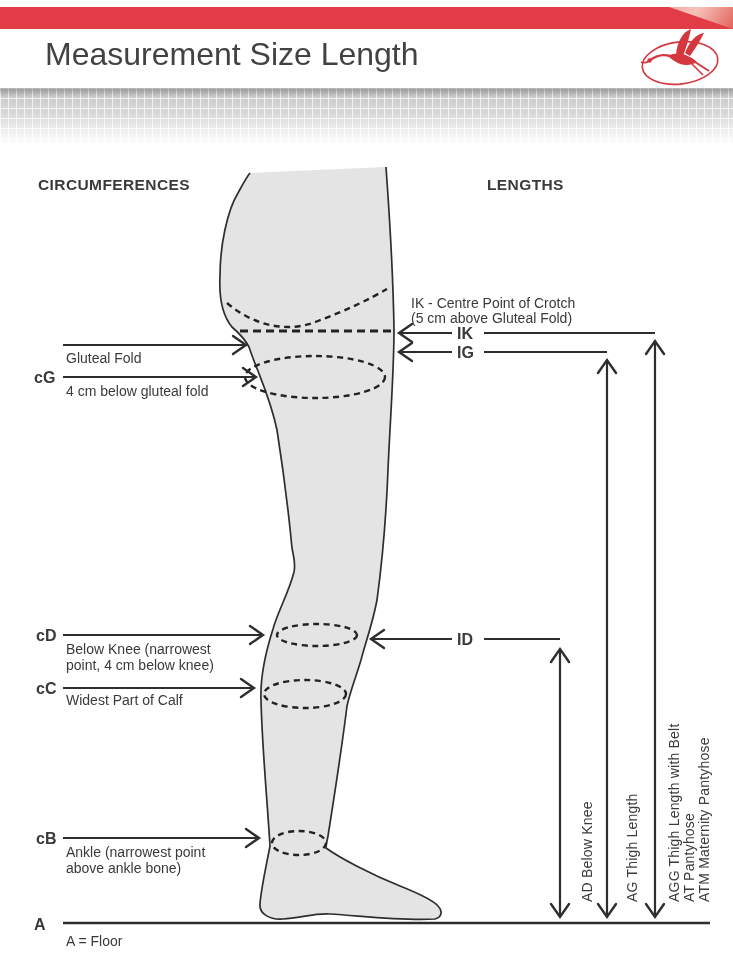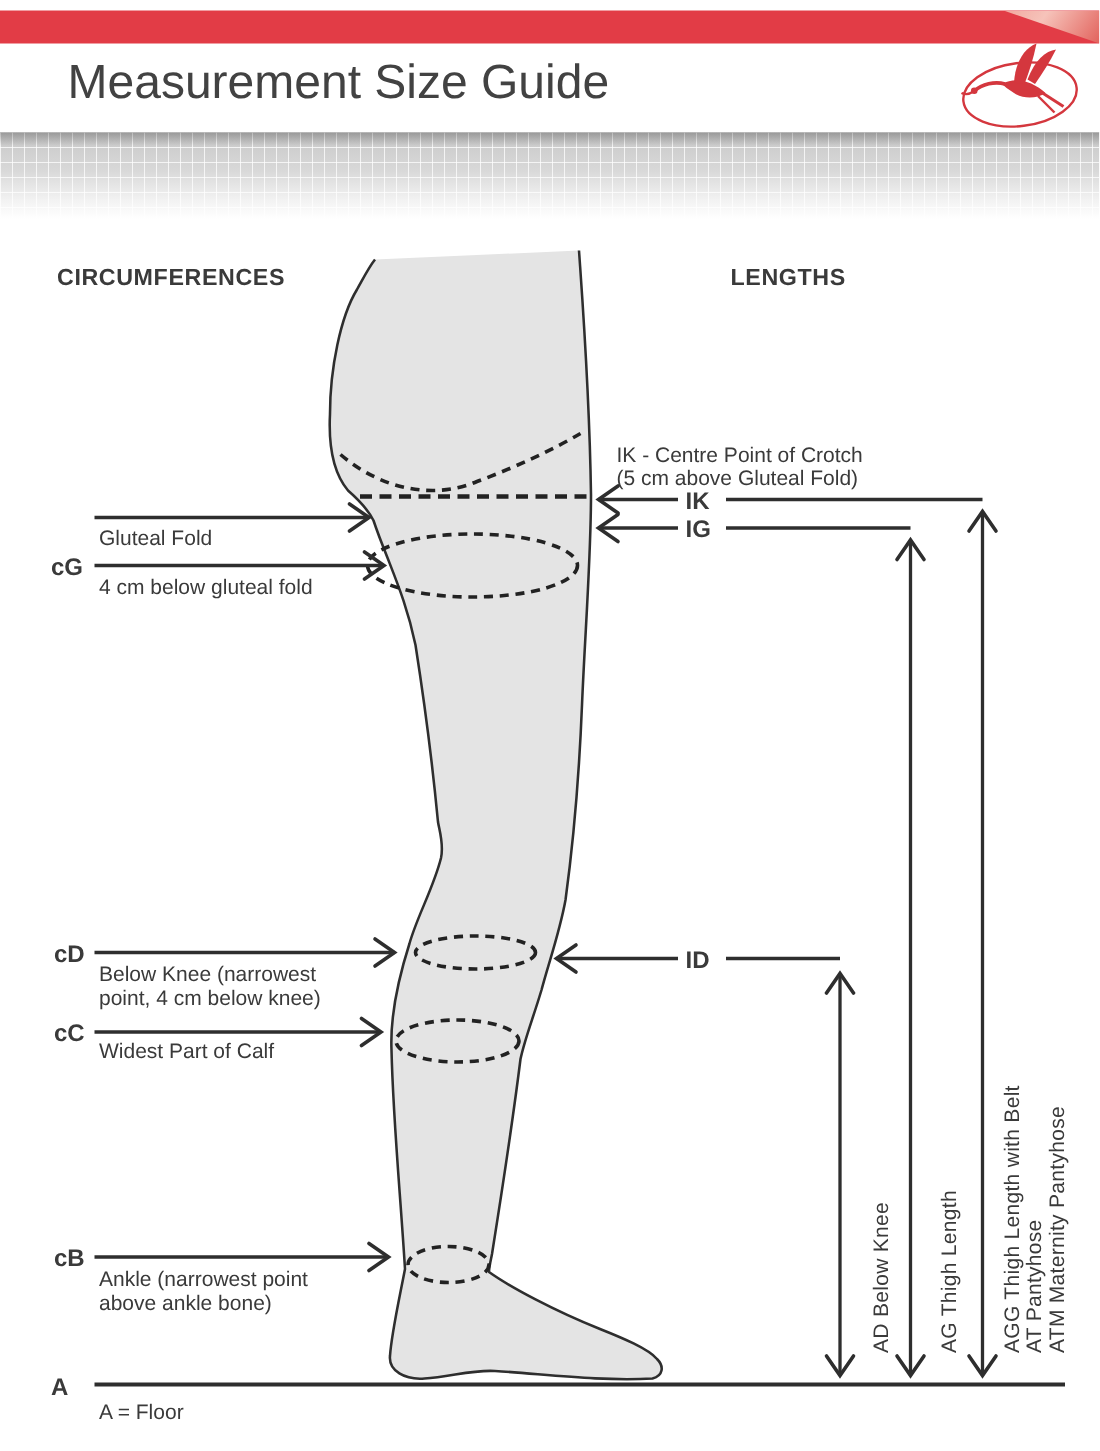--- a/index.html
+++ b/index.html
@@ -44,21 +44,21 @@
   .logofill{fill:#d4373e;stroke:none;}
 </style>
 </head>
 <body>
 
 <div class="page">
 
   <div class="topbar">
     <div class="fold"></div>
   </div>
-  <div class="title">Measurement Size Guide</div>
+  <div class="title">Measurement Size Length</div>
 
   <svg class="logo" width="82" height="64" viewBox="0 0 82 64">
     <ellipse cx="41" cy="36" rx="38" ry="21" class="logostroke" stroke-width="1.6" transform="rotate(-7 41 36)"></ellipse>
     <g>
 
       <path class="logostroke" stroke-width="2.4" d="M31,29 C24,27 16,29 10,34"></path>
       <path class="logostroke" stroke-width="1.6" d="M10,34 C7,36 4,36 2,35"></path>
       <circle class="logofill" cx="10.5" cy="33.5" r="2.2"></circle>
 
       <path class="logofill" d="M29,29 C38,24 49,27 58,35 C52,39 43,39 37,35 C33,32.5 30.5,30.5 29,29 Z"></path>

